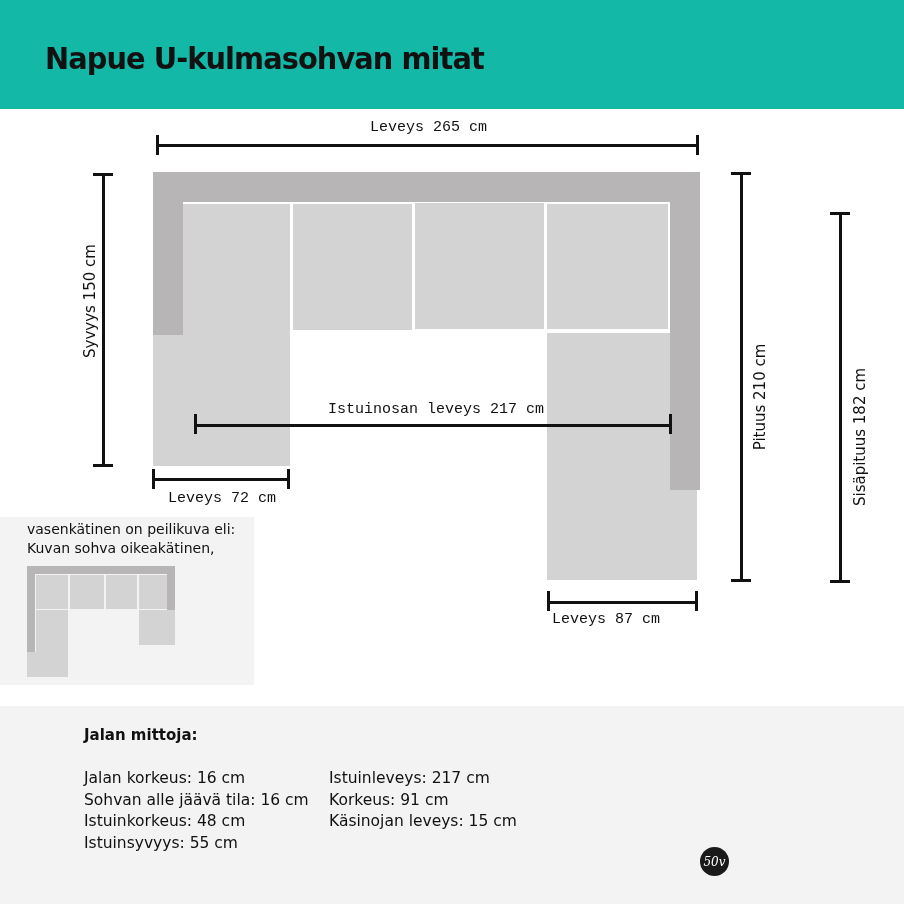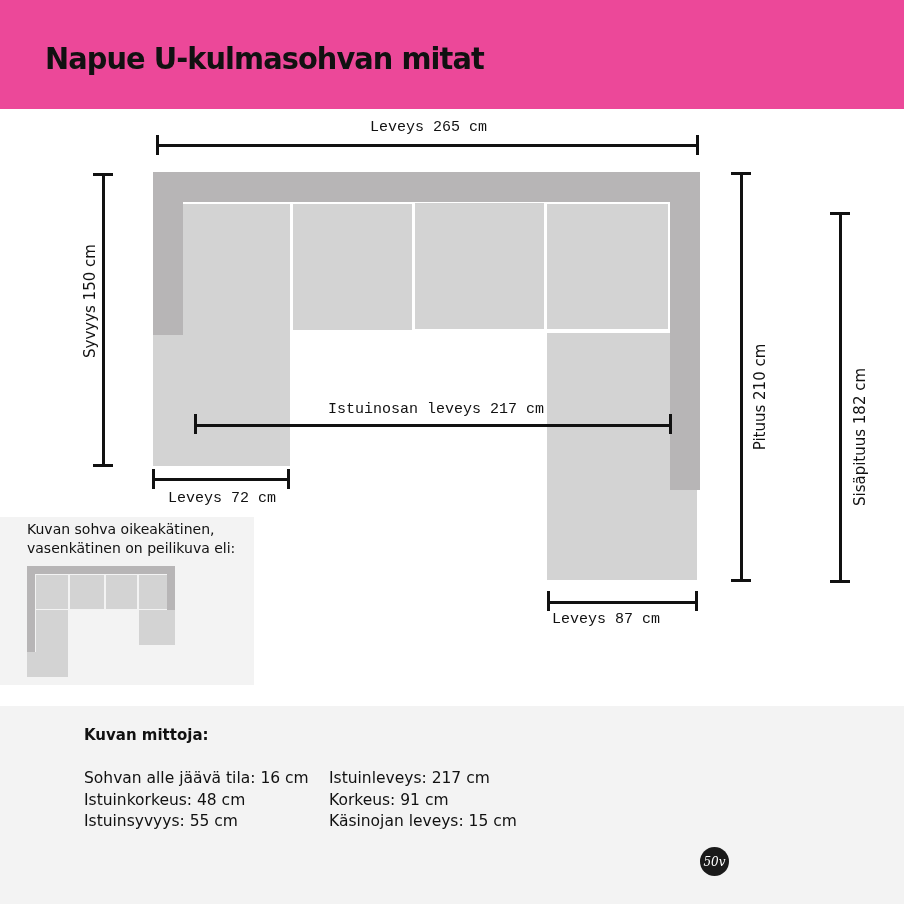--- a/index.html
+++ b/index.html
@@ -1,19 +1,19 @@
 <!DOCTYPE html>
 <html><head>
 <meta charset="utf-8">
 <style>
   * { box-sizing: border-box; margin: 0; padding: 0; }
   html, body { width: 904px; height: 904px; background: #ffffff; overflow: hidden; }
   body { position: relative; font-family: "DejaVu Sans", "Liberation Sans", sans-serif; color: #111; }
 
-  .header { position: absolute; left: 0; top: 0; width: 904px; height: 109px; background: #ec4899; }
+  .header { position: absolute; left: 0; top: 0; width: 904px; height: 109px; background: #14b8a6; }
   .title { position: absolute; left: 45px; top: 40px; font-size: 31px; font-weight: bold; letter-spacing: -1px; color: #111; transform: scaleX(0.93); transform-origin: left center; white-space: nowrap; }
 
   .abs { position: absolute; }
   .arm { background: #b7b5b6; }
   .seat { background: #d3d3d3; }
 
   .line-h { position: absolute; height: 3px; background: #111; }
   .line-v { position: absolute; width: 3px; background: #111; }
   .tick-v { position: absolute; width: 3px; height: 20px; background: #111; }
   .tick-h { position: absolute; height: 3px; width: 20px; background: #111; }
@@ -103,39 +103,40 @@
 
 <div>
   <div class="line-v" style="left:839px; top:213px; height:368px;"></div>
   <div class="tick-h" style="left:830px; top:212px;"></div>
   <div class="tick-h" style="left:830px; top:580px;"></div>
   <div class="label-rot" style="left:790px; top:428px; width:140px; text-align:center;">Sisäpituus 182 cm</div>
 </div>
 
 <div class="mirror-box"></div>
 <div class="mirror-text">
+  <div>vasenkätinen on peilikuva eli:</div>
   <div>Kuvan sohva oikeakätinen,</div>
-  <div>vasenkätinen on peilikuva eli:</div>
 </div>
 <div>
   <div class="abs arm" style="left:27px; top:566px; width:148px; height:8px;"></div>
   <div class="abs arm" style="left:27px; top:566px; width:8px; height:86px;"></div>
   <div class="abs arm" style="left:167px; top:566px; width:8px; height:44px;"></div>
   <div class="abs seat" style="left:36px; top:575px; width:32px; height:34px;"></div>
   <div class="abs seat" style="left:70px; top:575px; width:34px; height:34px;"></div>
   <div class="abs seat" style="left:106px; top:575px; width:31px; height:34px;"></div>
   <div class="abs seat" style="left:139px; top:575px; width:28px; height:34px;"></div>
   <div class="abs seat" style="left:36px; top:610px; width:32px; height:42px;"></div>
   <div class="abs seat" style="left:27px; top:652px; width:41px; height:25px;"></div>
   <div class="abs seat" style="left:139px; top:610px; width:36px; height:35px;"></div>
 </div>
 
 <div class="footer"></div>
-<div class="footer-title">Kuvan mittoja:</div>
+<div class="footer-title">Jalan mittoja:</div>
 <div class="spec-col" style="left:84px;">
+  <div>Jalan korkeus: 16 cm</div>
   <div>Sohvan alle jäävä tila: 16 cm</div>
   <div>Istuinkorkeus: 48 cm</div>
   <div>Istuinsyvyys: 55 cm</div>
 </div>
 <div class="spec-col" style="left:329px;">
   <div>Istuinleveys: 217 cm</div>
   <div>Korkeus: 91 cm</div>
   <div>Käsinojan leveys: 15 cm</div>
 </div>
 

